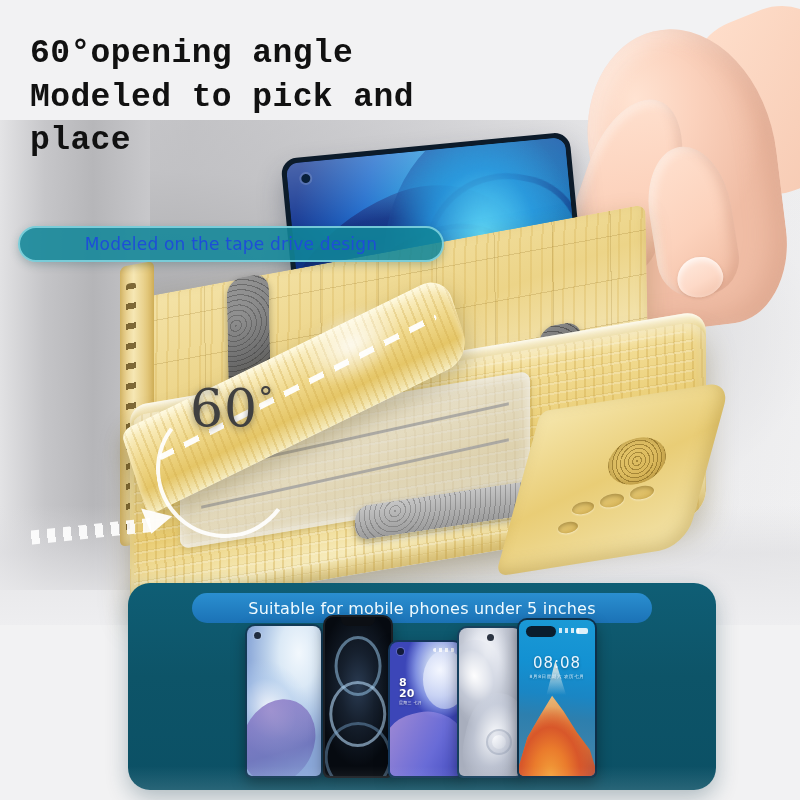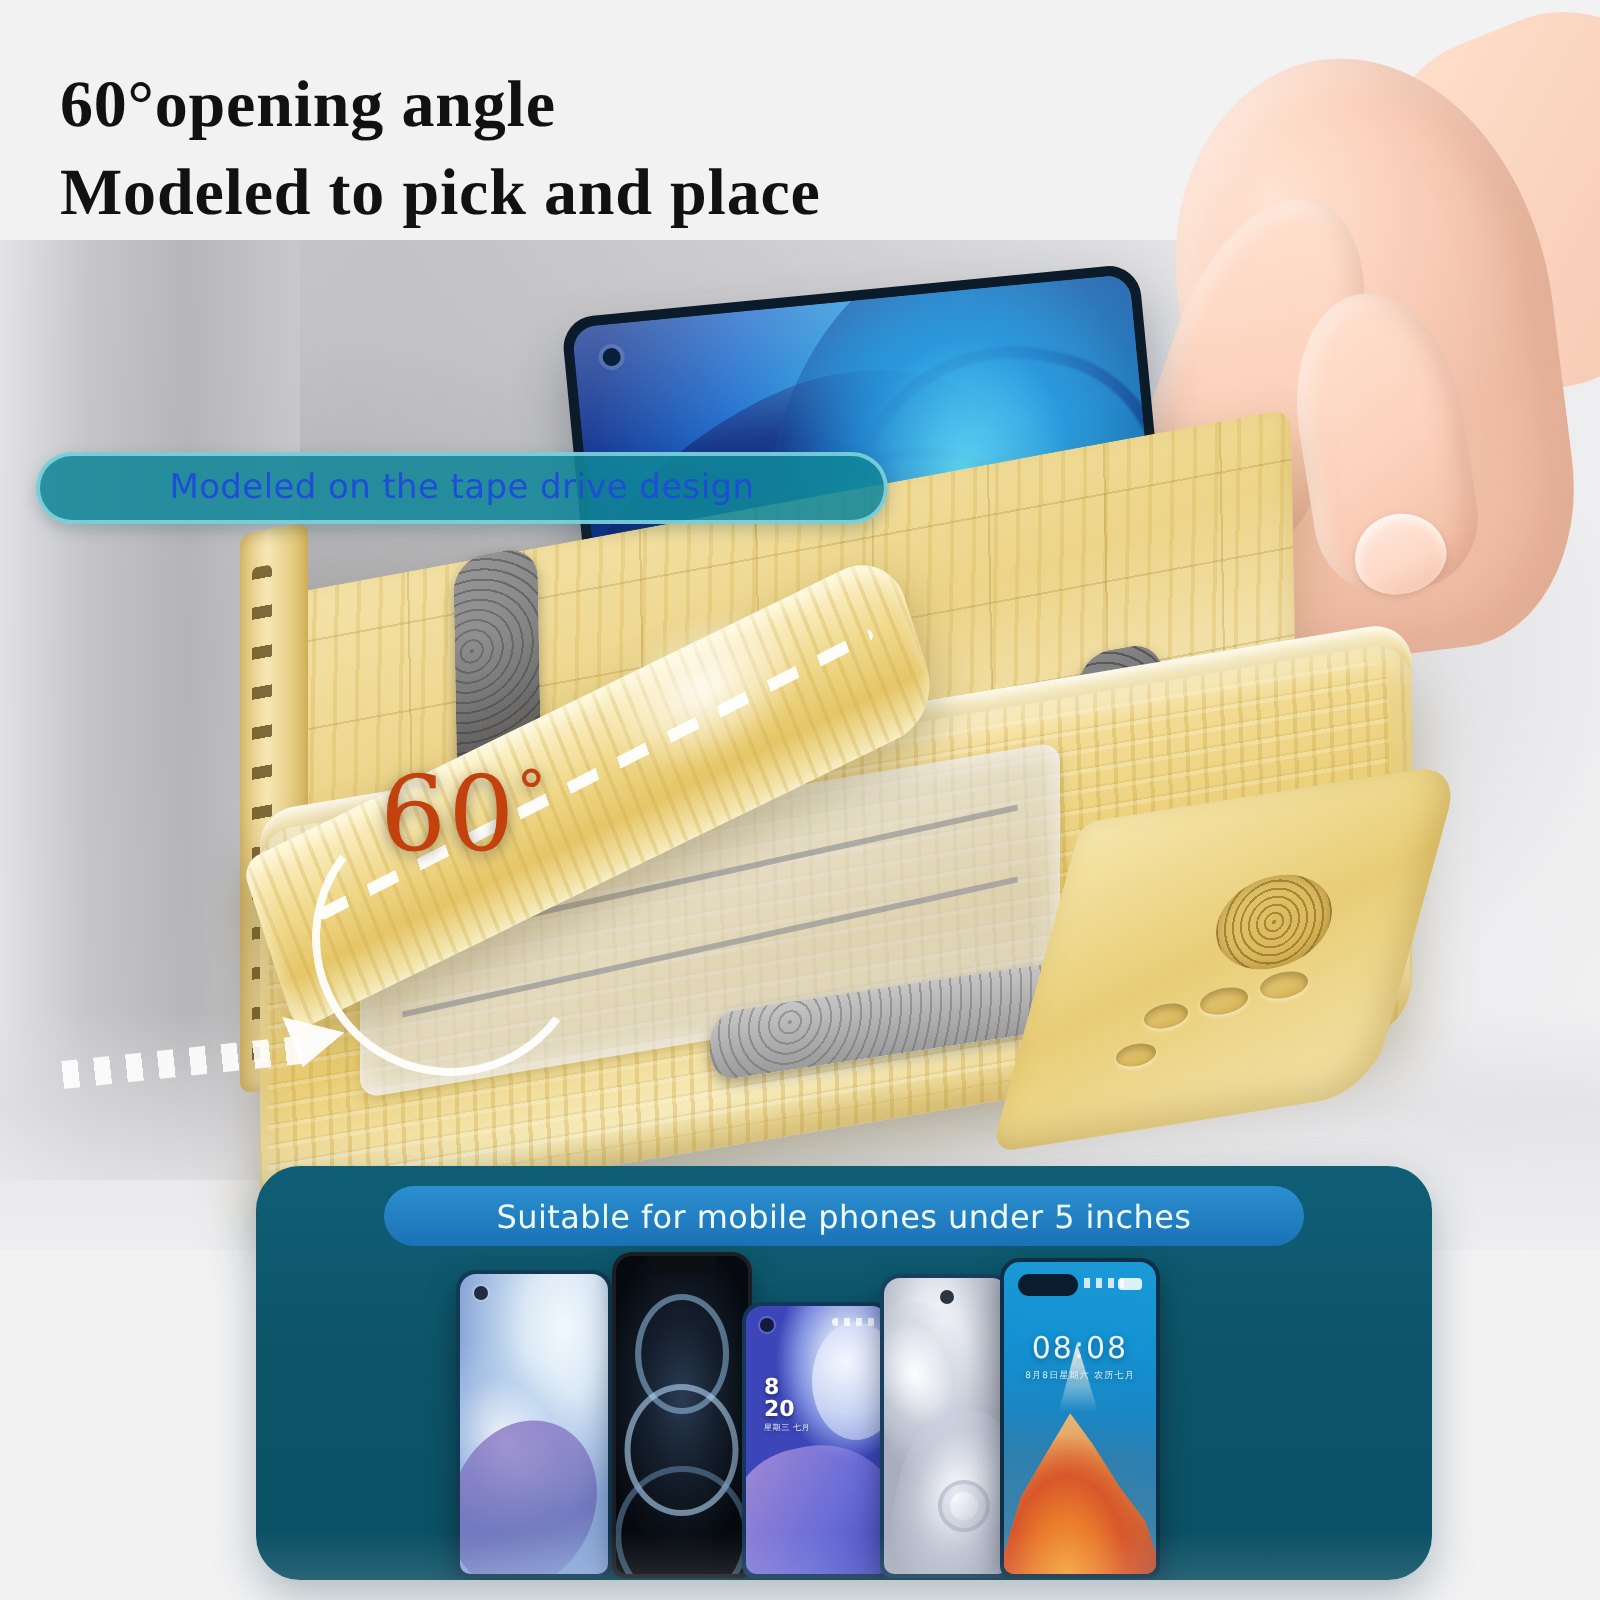--- a/index.html
+++ b/index.html
@@ -26,21 +26,21 @@
   .bg-floor{
     position:absolute;left:0;top:505px;width:800px;height:120px;
     background:linear-gradient(180deg,rgba(205,205,208,.0) 0%,rgba(221,221,224,.6) 40%,#eeeef0 100%);
   }
 
   
   .headline{
     position:absolute;left:30px;top:32px;width:470px;
     color:#111;font-weight:700;line-height:1.32;
     font-size:33px;letter-spacing:.4px;
-    font-family:Liberation Serif, serif;
+    font-family:Liberation Mono, monospace;
   }
   .headline .l1{display:block;}
   .headline .l2{display:block;}
 
   
   .hand{position:absolute;left:565px;top:20px;width:230px;height:360px;}
   .palm{
     position:absolute;left:28px;top:8px;width:186px;height:300px;
     border-radius:96px 110px 70px 60px / 120px 150px 96px 80px;
     background:
@@ -244,21 +244,21 @@
     transform:rotate(84deg);transform-origin:top left;opacity:.9;
   }
   .ang-tip{
     position:absolute;left:18px;top:262px;width:0;height:0;
     border-left:16px solid transparent;border-right:16px solid transparent;
     border-top:22px solid rgba(255,255,255,.95);
     transform:rotate(14deg);
   }
   .ang-label{
     position:absolute;left:70px;top:128px;
-    font-size:52px;font-weight:400;color:#c2410c;letter-spacing:1px;
+    font-size:52px;font-weight:400;color:#404040;letter-spacing:1px;
     text-shadow:0 2px 7px rgba(60,60,60,.55);
     font-family:"DejaVu Serif","Liberation Serif",serif;
   }
   .ang-label .deg{font-size:30px;vertical-align:super;}
 
   
   .side-face{
     position:absolute;left:398px;top:150px;width:190px;height:158px;
     transform:skewY(-9deg) skewX(-16deg);
     border-radius:8px 22px 26px 12px;
@@ -312,22 +312,22 @@
     background:linear-gradient(180deg,#2a8fd0,#1b72b6);
     display:flex;align-items:center;justify-content:center;
   }
   .pill-suitable span{
     color:#f0fbff;font-size:16px;letter-spacing:.2px;
     font-family:"DejaVu Sans","Liberation Sans",sans-serif;
   }
 
   
   .lineup{position:absolute;left:0;top:44px;width:588px;height:163px;}
-  .ph{position:absolute;bottom:1px;border-radius:10px 10px 6px 6px;overflow:hidden;
-      box-shadow:0 6px 14px rgba(0,0,0,.35);}
+  .ph{position:absolute;bottom:12px;border-radius:10px 10px 6px 6px;overflow:hidden;
+      box-shadow:0 6px 14px rgba(0,0,0,.35);margin-left:17px;}
   .ph .scr{position:absolute;inset:2px;border-radius:8px 8px 5px 5px;overflow:hidden;}
   .punch{position:absolute;width:7px;height:7px;border-radius:50%;background:rgba(10,20,35,.85);
     box-shadow:0 0 0 1px rgba(255,255,255,.18);left:9px;top:8px;}
 
   
   .ph1{left:100px;width:78px;height:154px;background:#123a55;}
   .ph1 .scr{background:
       radial-gradient(70% 60% at 70% 18%, #f2f8fd 0%, #dbe9f6 38%, #b9cfea 62%, #8aa7d8 100%),
       linear-gradient(200deg,#eef6fc 0%,#b9c9ea 45%,#8f7fc4 72%,#6f5fb0 100%);}
   .ph1 .swirl{position:absolute;left:-20%;top:18%;width:120%;height:86%;

